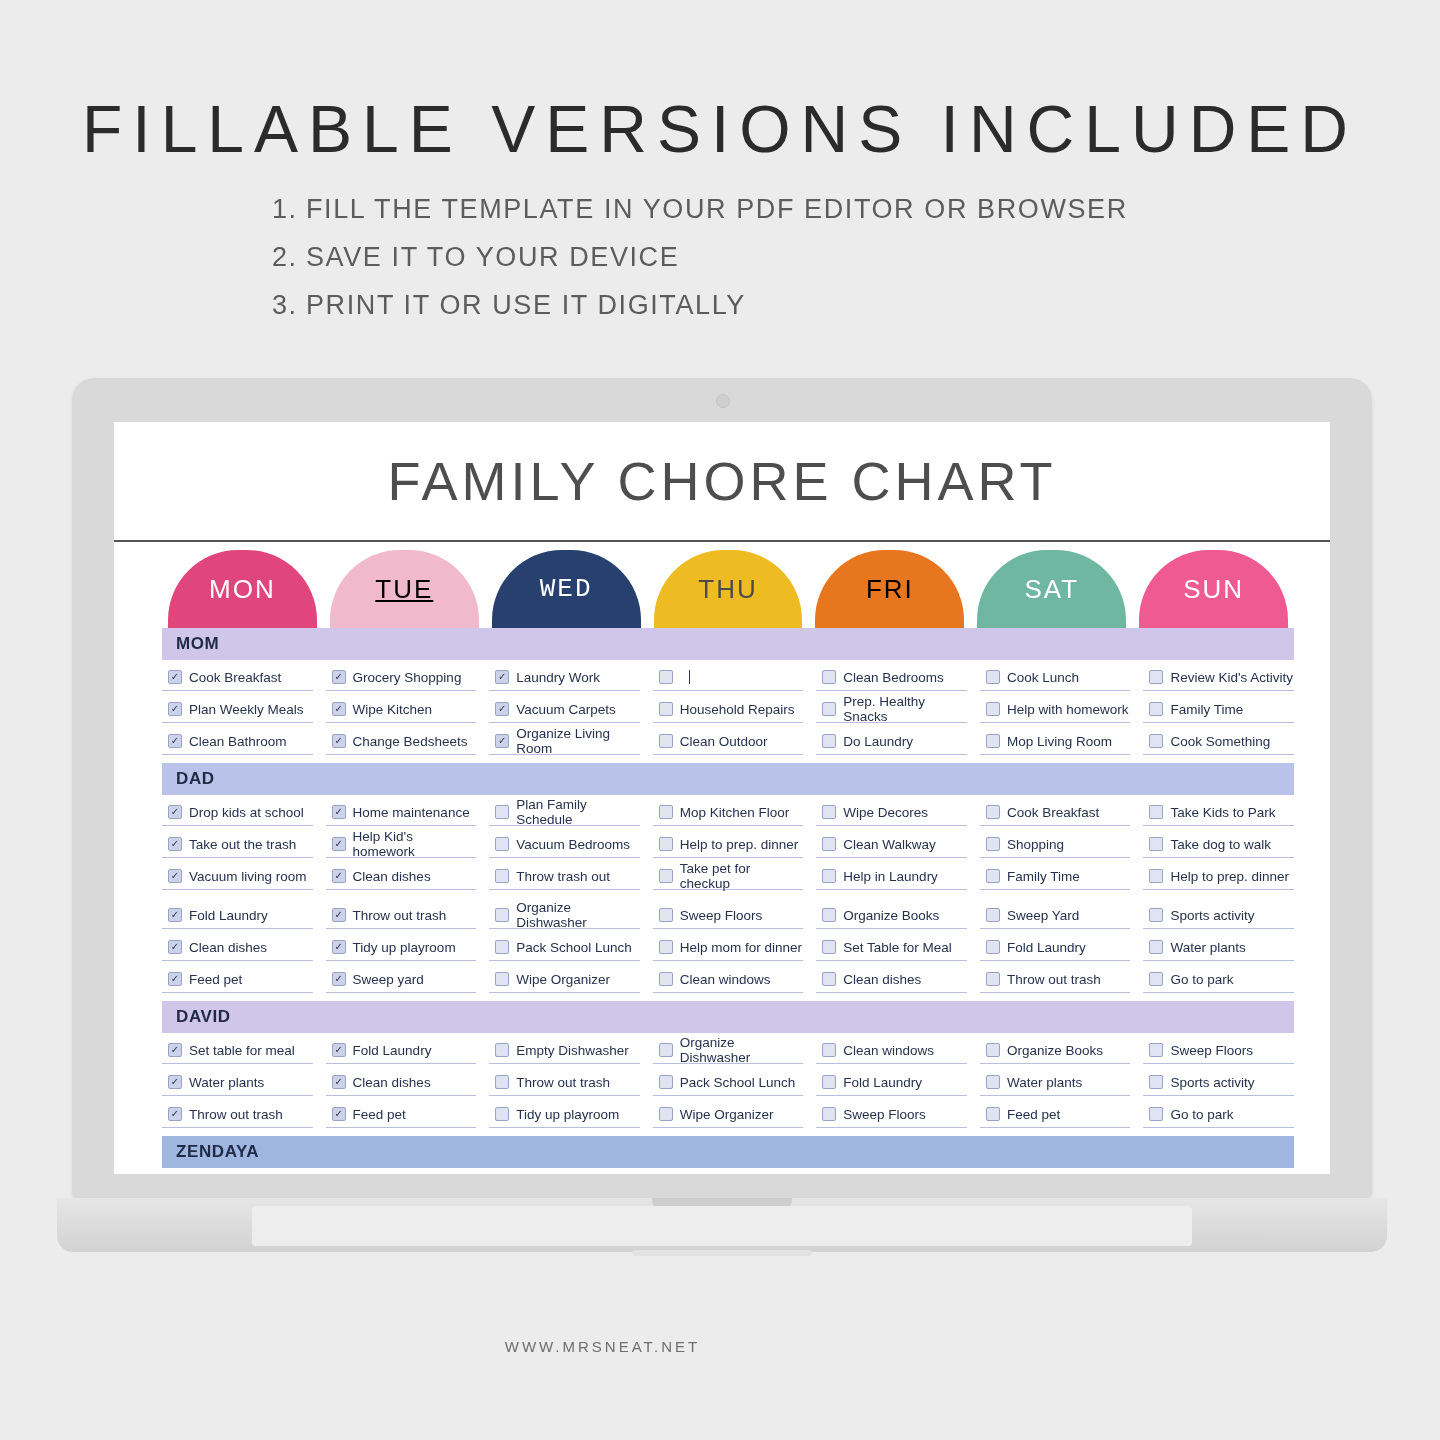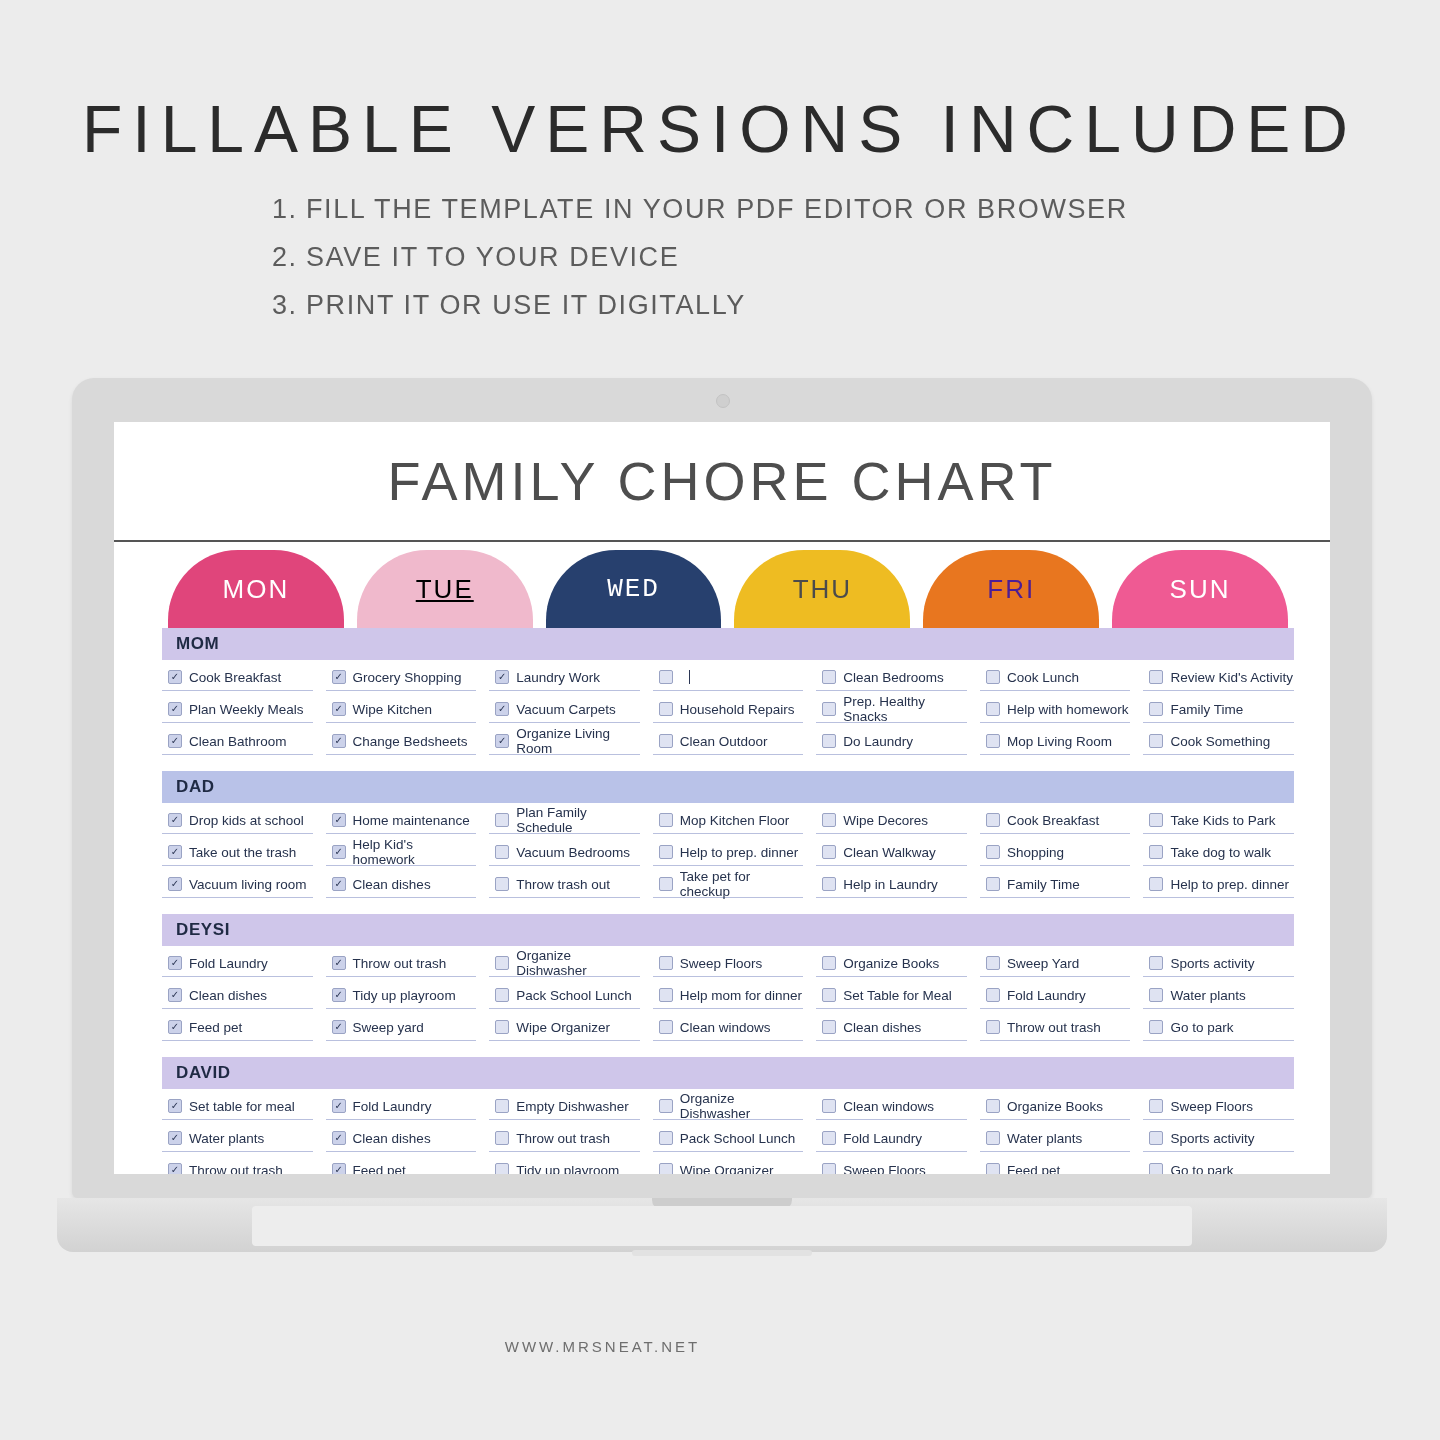--- a/index.html
+++ b/index.html
@@ -71,21 +71,21 @@
     display:flex;gap:13px;
   }
   .day{
     flex:1;height:78px;border-radius:70px 70px 0 0;
     display:flex;align-items:center;justify-content:center;
     font-size:26px;letter-spacing:2px;
   }
   .grid{
     position:absolute;left:48px;top:206px;width:1132px;
   }
-  .person-row{margin-bottom:8px;}
+  .person-row{margin-bottom:0;}
   .person-band{
     height:32px;display:flex;align-items:center;
     font-size:17px;font-weight:bold;color:#1f2a44;padding-left:14px;
     letter-spacing:.6px;
   }
   .tasks{display:flex;gap:13px;padding:4px 0 8px 0;}
   .col{flex:1;display:flex;flex-direction:column;gap:5px;}
   .task{
     height:26px;display:flex;align-items:center;gap:7px;
     padding-left:6px;border-bottom:1px solid #b9c0de;
@@ -130,21 +130,22 @@
     <div class="camera"></div>
     <div class="screen">
       <div class="page">
         <div class="chart-title">FAMILY CHORE CHART</div>
         <div class="title-rule"></div>
         <div class="days" id="days-row">
             <div class="day" style="background: rgb(224, 69, 123); color: rgb(255, 255, 255);">MON</div>
             <div class="day" style="background: rgb(240, 185, 204); color: #000000; text-decoration: underline;">TUE</div>
             <div class="day" style="background: rgb(39, 64, 110); color: rgb(255, 255, 255); font-family: Liberation Mono, monospace;">WED</div>
             <div class="day" style="background: rgb(238, 188, 34); color: rgb(75, 75, 75);">THU</div>
-            <div class="day" style="background: rgb(232, 118, 31); color: #4c1d95;">FRI</div>
+            <div class="day" style="background: rgb(232, 118, 31); color: #000000;">FRI</div>
+            <div class="day" style="background: rgb(111, 183, 160); color: rgb(255, 255, 255);">SAT</div>
             <div class="day" style="background: rgb(239, 90, 147); color: rgb(255, 255, 255);">SUN</div>
           </div>
         <div class="grid" id="chart-grid">
             <div class="person-row">
               <div class="person-band" style="background: rgb(207, 198, 234);">MOM</div>
               <div class="tasks">
                 <div class="col">
                   <div class="task">
                     <span class="cb checked">✓</span>
                     <span>Cook Breakfast</span>
@@ -342,21 +343,20 @@
                     <span>Take dog to walk</span>
                   </div>
                   <div class="task">
                     <span class="cb"></span>
                     <span>Help to prep. dinner</span>
                   </div>
                 </div>
               </div>
             </div>
             <div class="person-row">
-              <div class="person-band" style="background: rgb(207, 198, 234);">DEYSI</div>
               <div class="tasks">
                 <div class="col">
                   <div class="task">
                     <span class="cb checked">✓</span>
                     <span>Fold Laundry</span>
                   </div>
                   <div class="task">
                     <span class="cb checked">✓</span>
                     <span>Clean dishes</span>
                   </div>

